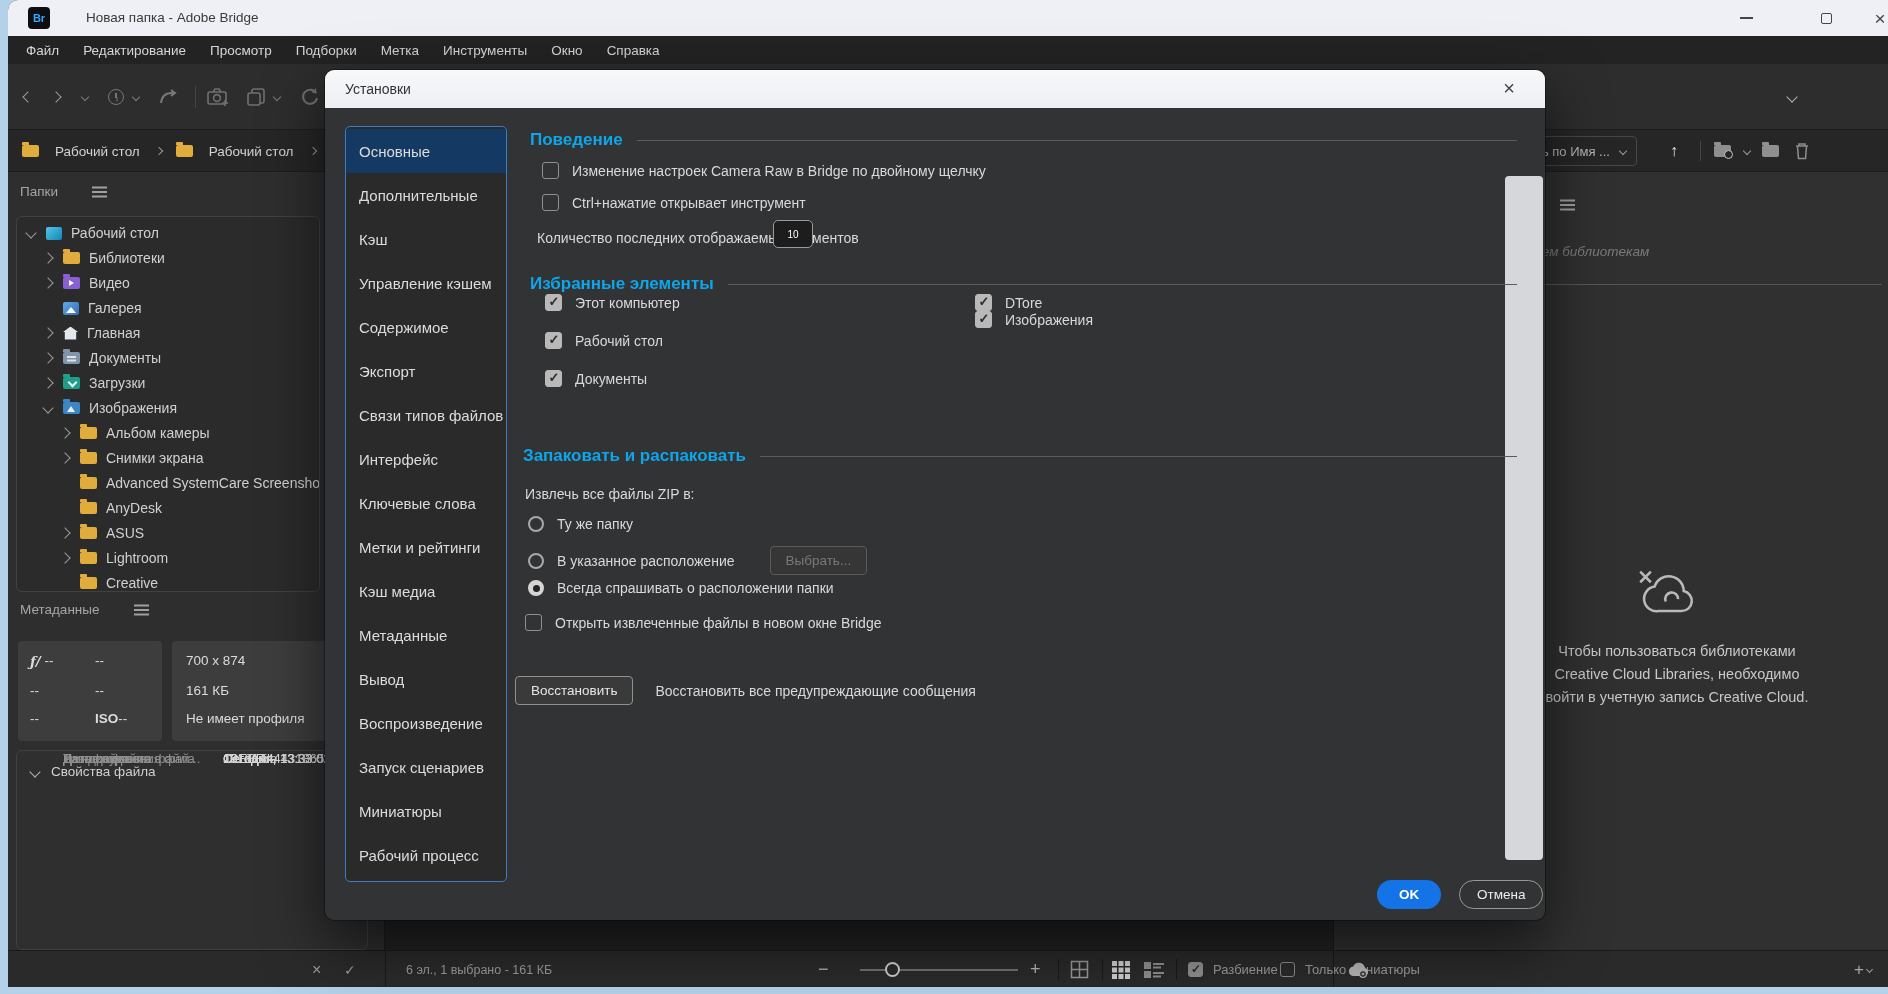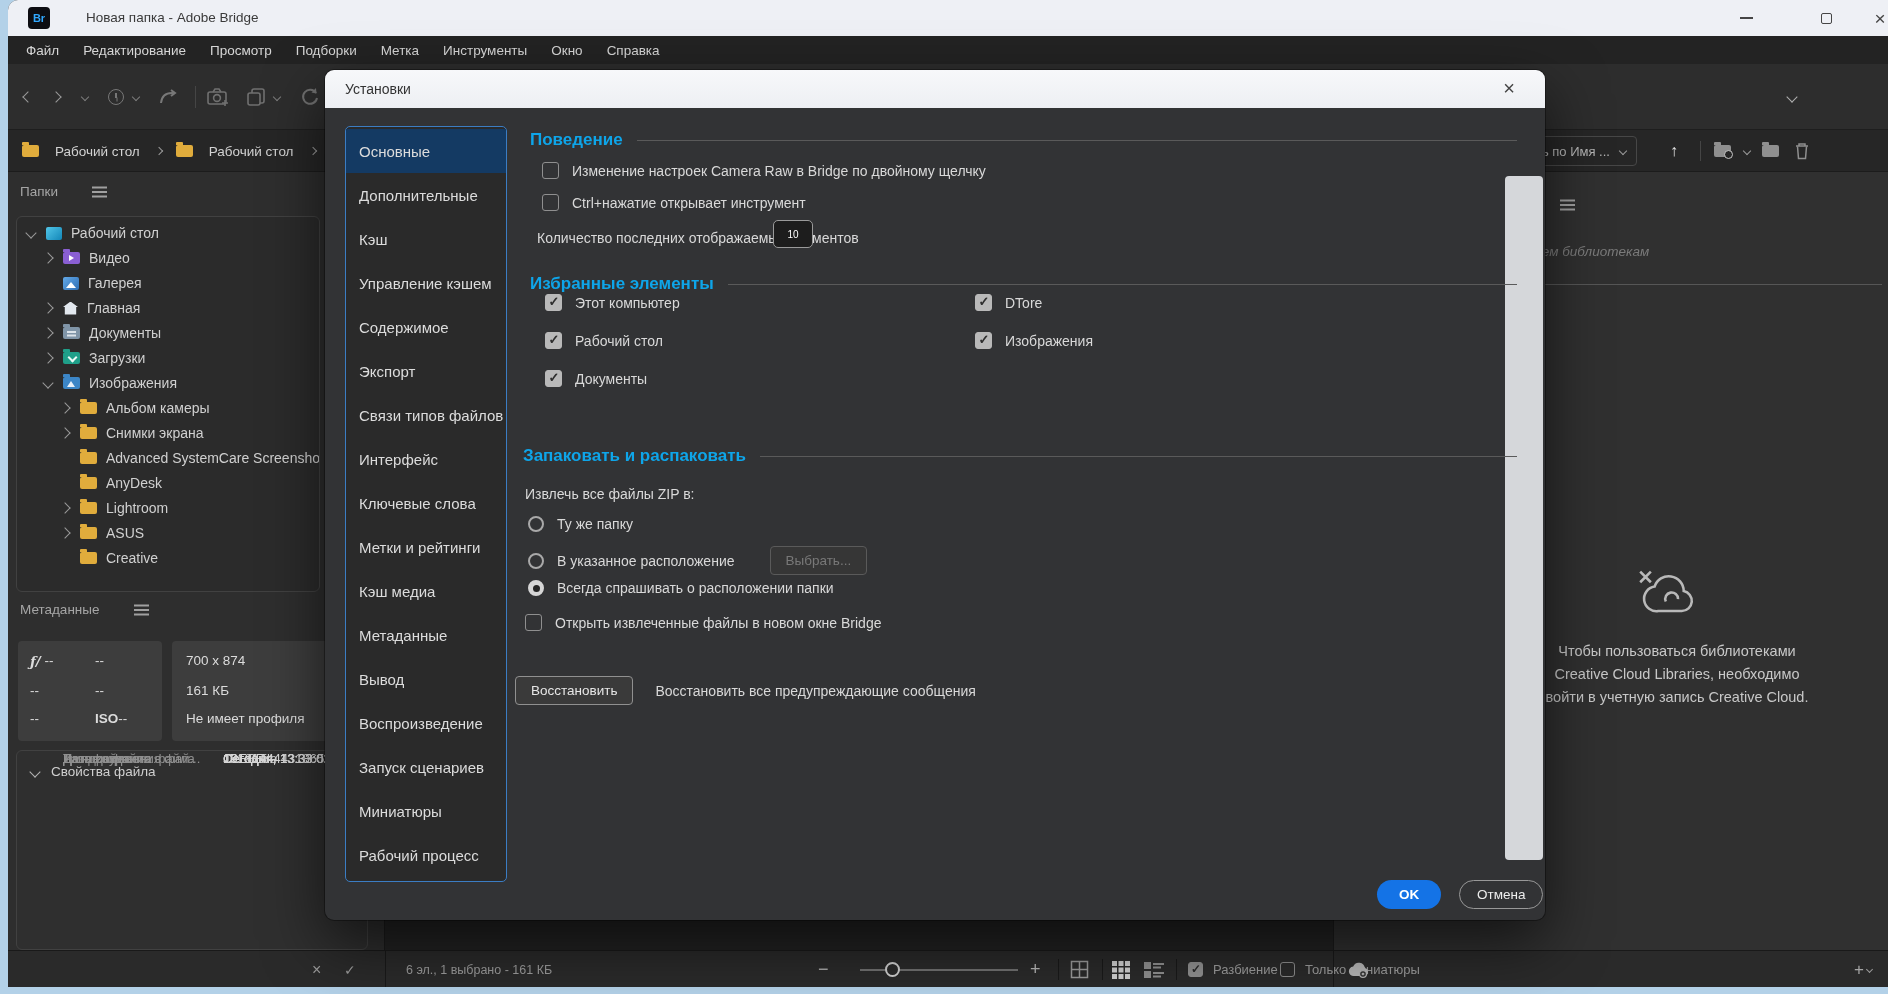--- a/index.html
+++ b/index.html
@@ -278,20 +278,25 @@
       </div>
       <div class="tree">
 
       <div class="trow lvl-0">
             <span class="tchv ch-down"></span>
             <span class="tic ic-desktop"></span>
             <span>Рабочий стол</span>
           </div>
           <div class="trow lvl-1">
             <span class="tchv ch-right"></span>
+            <span class="tic ic-folder-yellow"></span>
+            <span>Библиотеки</span>
+          </div>
+          <div class="trow lvl-1">
+            <span class="tchv ch-right"></span>
             <span class="tic ic-folder-video"></span>
             <span>Видео</span>
           </div>
           <div class="trow lvl-1">
             <span class="tchv ch-none"></span>
             <span class="tic ic-gallery"></span>
             <span>Галерея</span>
           </div>
           <div class="trow lvl-1">
             <span class="tchv ch-right"></span>
@@ -329,26 +334,26 @@
             <span>Advanced SystemCare Screenshots</span>
           </div>
           <div class="trow lvl-2">
             <span class="tchv ch-none"></span>
             <span class="tic ic-folder-yellow"></span>
             <span>AnyDesk</span>
           </div>
           <div class="trow lvl-2">
             <span class="tchv ch-right"></span>
             <span class="tic ic-folder-yellow"></span>
+            <span>ASUS</span>
+          </div>
+          <div class="trow lvl-2">
+            <span class="tchv ch-right"></span>
+            <span class="tic ic-folder-yellow"></span>
             <span>Lightroom</span>
-          </div>
-          <div class="trow lvl-2">
-            <span class="tchv ch-right"></span>
-            <span class="tic ic-folder-yellow"></span>
-            <span>ASUS</span>
           </div>
           <div class="trow lvl-2">
             <span class="tchv ch-none"></span>
             <span class="tic ic-folder-yellow"></span>
             <span>Creative</span>
           </div>
         </div>
 
       <div class="panel-head" style="left:12px;top:430px">
         <span>Метаданные</span>
@@ -548,21 +553,21 @@
           <span class="cbx cb-true on"></span>
           <span>Рабочий стол</span>
         </div>
         <div class="drow" style="position:relative;margin-bottom:21px">
           <span class="cbx cb-true on"></span>
           <span>Документы</span>
         </div>
       </div>
     <div style="position:absolute;left:650px;top:224px">
 
-    <div class="drow" style="position:relative;margin-bottom:21px">
+    <div class="drow" style="position:relative;">
           <span class="cbx cb-true on"></span>
           <span>DTore</span>
         </div>
         <div class="drow" style="position:relative;margin-bottom:21px">
           <span class="cbx cb-true on"></span>
           <span>Изображения</span>
         </div>
       </div>
 
     <div class="sechead" style="left:198px;top:376px">

